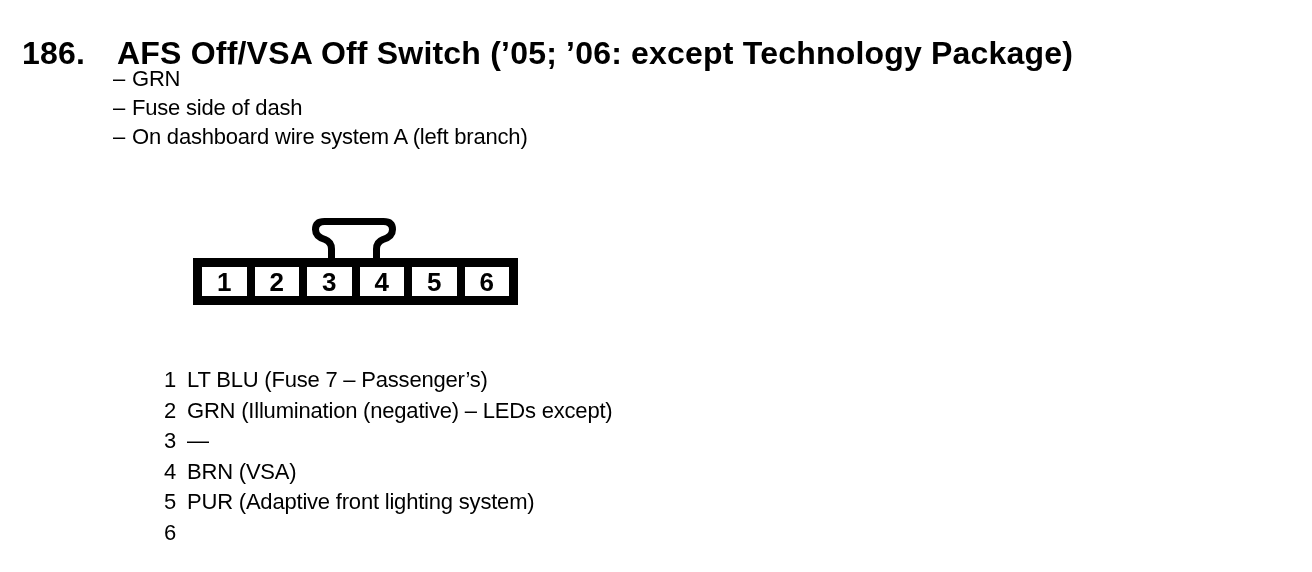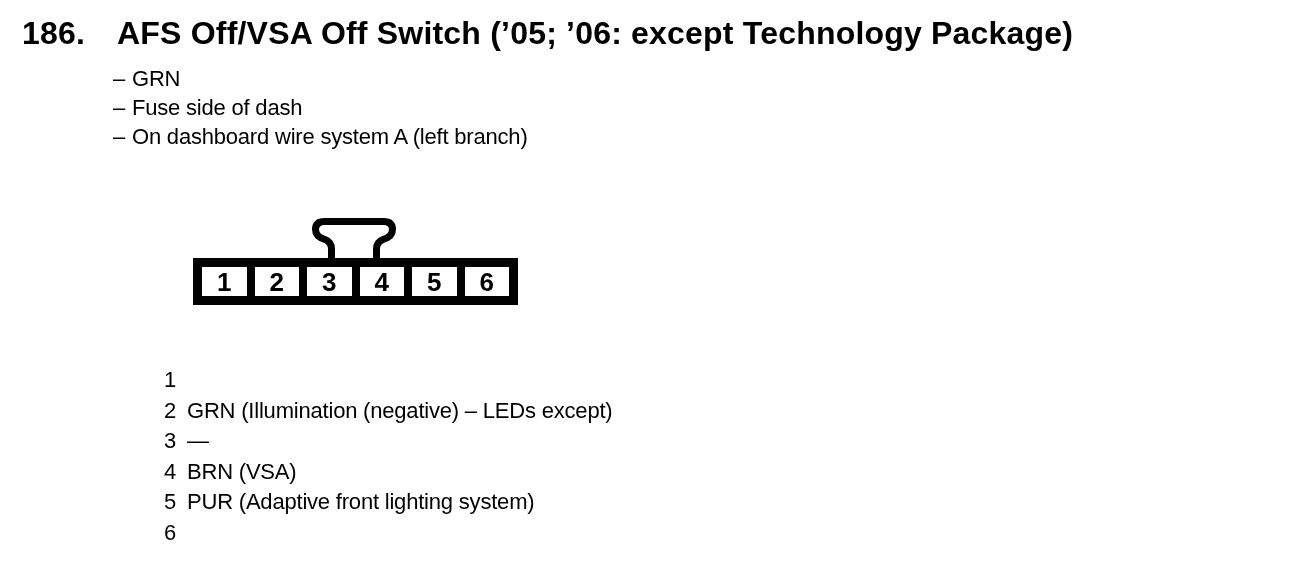--- a/index.html
+++ b/index.html
@@ -30,20 +30,21 @@
     align-items: baseline;
     font-weight: bold;
     font-size: 32px;
     letter-spacing: 0.2px;
     white-space: nowrap;
   }
   .heading-num {
     display: inline-block;
     width: 95px;
     flex: 0 0 auto;
+    margin-top: 20px;
   }
 
   
   .notes {
     position: absolute;
     left: 113px;
     top: 64px;
     font-size: 22px;
     line-height: 29px;
     letter-spacing: -0.2px;
@@ -144,20 +145,21 @@
       <div class="cavity">3</div>
       <div class="cavity">4</div>
       <div class="cavity">5</div>
       <div class="cavity">6</div>
     </div>
   </div>
 
   <div class="pinout">
     <div class="pin-row">
       <span class="pin-num">1</span>
+      <span class="pin-wire">LT BLU (Fuse 7 – Passenger’s)</span>
     </div>
     <div class="pin-row">
       <span class="pin-num">2</span>
       <span class="pin-wire">GRN (Illumination (negative) – LEDs except)</span>
     </div>
     <div class="pin-row">
       <span class="pin-num">3</span>
       <span class="pin-wire">—</span>
     </div>
     <div class="pin-row">

